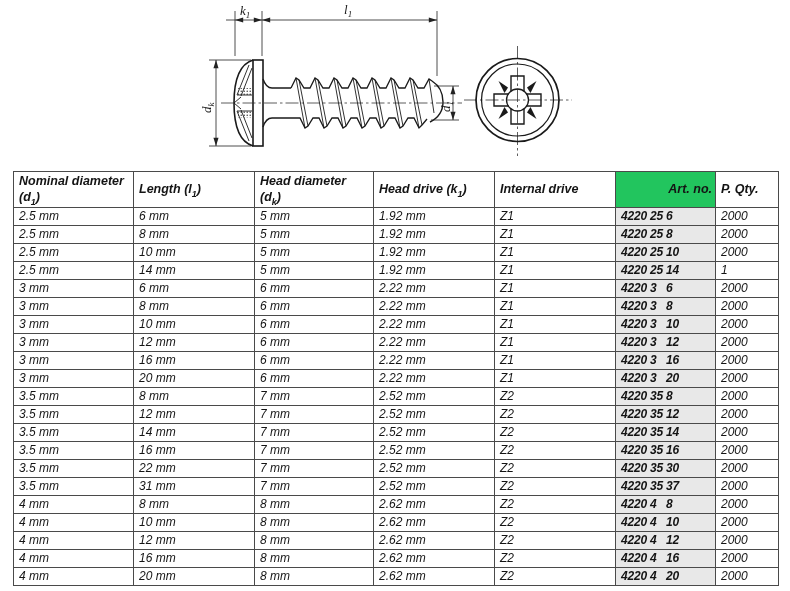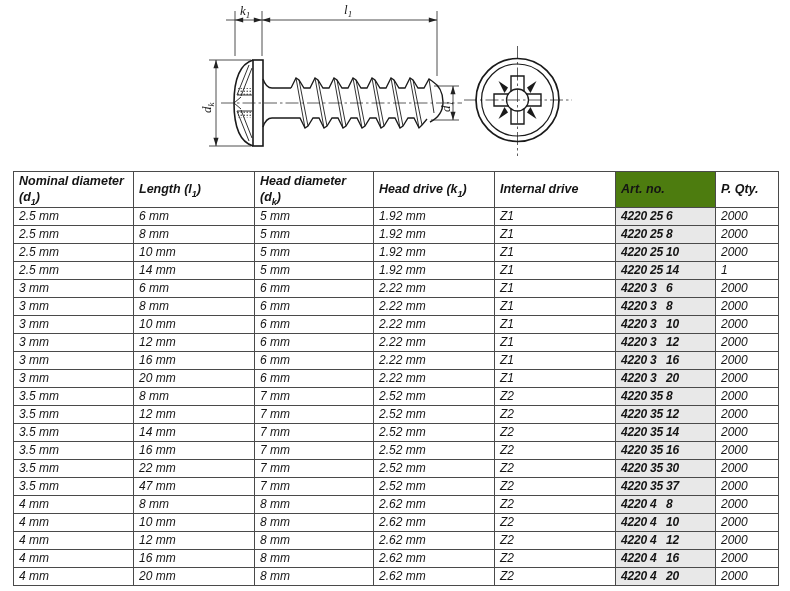--- a/index.html
+++ b/index.html
@@ -6,21 +6,21 @@
   body{width:790px;height:591px;background:#ffffff;font-family:"Liberation Sans",sans-serif;position:relative;overflow:hidden;}
   .sheet{position:relative;width:790px;height:591px;background:#fff;}
   svg.drawing{position:absolute;left:0;top:0;}
   .dimlabel{font-family:"Liberation Serif",serif;font-style:italic;font-size:13px;fill:#1a1a1a;}
   .svgsub{font-size:9px;}
   table.spec{position:absolute;left:13px;top:171px;width:765px;border-collapse:collapse;table-layout:fixed;color:#141414;font-style:italic;}
   .spec th,.spec td{border:1px solid #4a4a4a;text-align:left;vertical-align:middle;overflow:hidden;white-space:nowrap;}
   .spec th{font-size:12.5px;font-weight:bold;padding:2px 3px 2px 5px;height:28px;line-height:1.25;white-space:normal;}
   .spec td{font-size:12px;padding:0 3px 0 5px;height:17px;line-height:17px;}
   .spec th sub{font-size:9px;line-height:0;}
-  .spec th.art-h{background:#4d7c0f;}
+  .spec th.art-h{background:#22c55e;text-align:right;}
   .spec td.art{background:#e8e8e8;font-weight:bold;letter-spacing:-0.2px;margin-top:28px;}
   .spec td.art .code{display:inline-block;width:45px;}
 </style>
 </head>
 <body>
 
 <div class="sheet">
 
   <svg class="drawing" width="790" height="168" viewBox="0 0 790 168">
     <defs>
@@ -292,21 +292,21 @@
           <td>3.5 mm</td>
           <td>22 mm</td>
           <td>7 mm</td>
           <td>2.52 mm</td>
           <td>Z2</td>
           <td class="art"><span class="code">4220 35</span><span class="len">30</span></td>
           <td>2000</td>
         </tr>
         <tr>
           <td>3.5 mm</td>
-          <td>47 mm</td>
+          <td>31 mm</td>
           <td>7 mm</td>
           <td>2.52 mm</td>
           <td>Z2</td>
           <td class="art"><span class="code">4220 35</span><span class="len">37</span></td>
           <td>2000</td>
         </tr>
         <tr>
           <td>4 mm</td>
           <td>8 mm</td>
           <td>8 mm</td>

